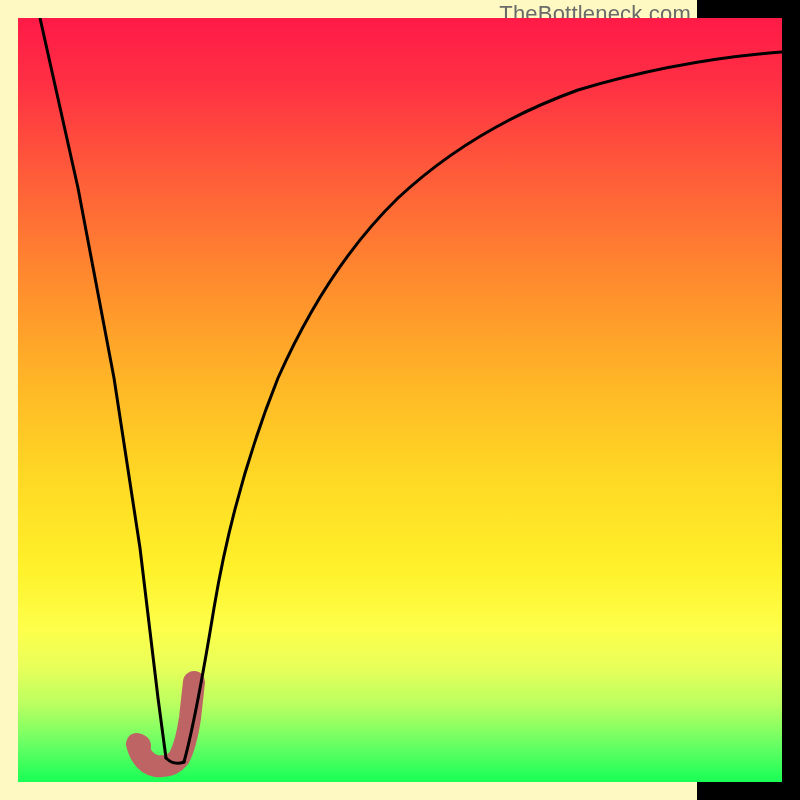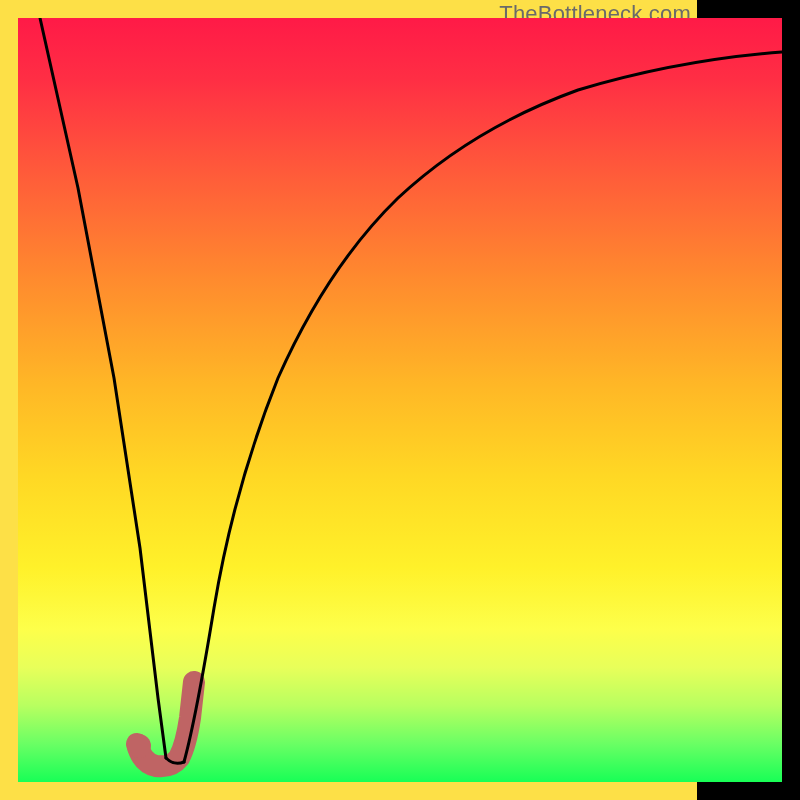--- a/index.html
+++ b/index.html
@@ -10,21 +10,21 @@
     background: #000;
     overflow: hidden;
     font-family: Arial, Helvetica, sans-serif;
   }
   .frame {
     position: absolute;
     left: 0;
     top: 0;
     width: 697px;
     height: 800px;
-    background: #fde047;
+    background: #fef9c3;
   }
   .plot {
     position: absolute;
     left: 18px;
     top: 18px;
     width: 764px;
     height: 764px;
     overflow: hidden;
   }
   .gradient {

